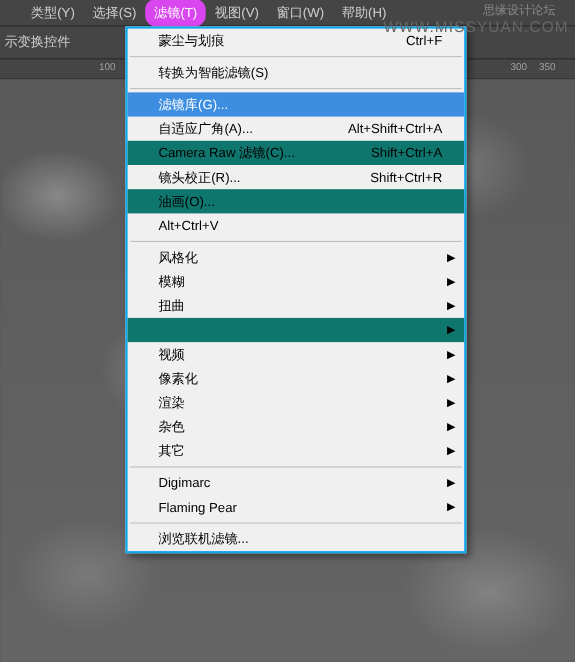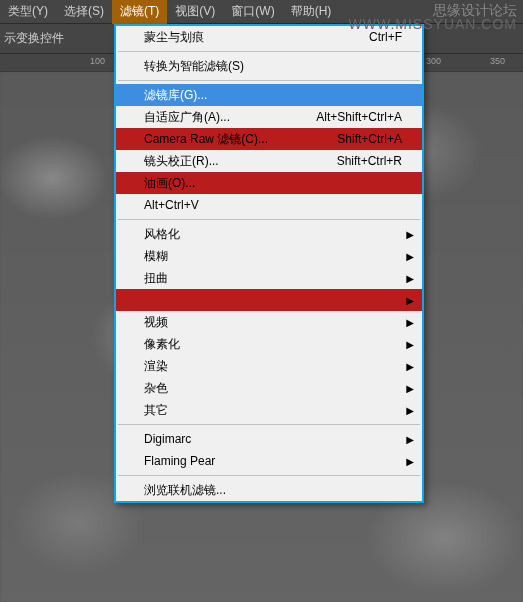--- a/index.html
+++ b/index.html
@@ -1,19 +1,19 @@
 <!DOCTYPE html>
 <html><head>
 <meta charset="utf-8">
 <style>
 * { margin: 0; padding: 0; box-sizing: border-box; font-family: "Microsoft YaHei", "SimSun", sans-serif; }
 body { width: 523px; height: 602px; overflow: hidden; background: #1a1a1a; position: relative; }
-.menubar { background: #454545; height: 24px; display: flex; align-items: center; padding-left: 0; border-bottom: 1px solid #2a2a2a; }
+.menubar { background: #454545; height: 24px; display: flex; align-items: center; padding-left: 20px; border-bottom: 1px solid #2a2a2a; }
 .menu-item { color: #d0d0d0; font-size: 12px; padding: 4px 8px; cursor: pointer; }
-.menu-item.active { background: #a16207; color: #fff; }
+.menu-item.active { background: #d946ef; color: #fff; border-radius: 10px; }
 .toolbar { background: #454545; height: 30px; display: flex; align-items: center; padding-left: 4px; border-bottom: 1px solid #2a2a2a; }
 .toolbar-text { color: #d0d0d0; font-size: 12px; }
 .toolbar-icons { display: flex; margin-left: 280px; gap: 2px; }
 .tb-ico { width: 24px; height: 20px; background: #3a3a3a; border: 1px solid #555; }
 .ruler { background: #454545; height: 18px; position: relative; border-bottom: 1px solid #2a2a2a; overflow: hidden; }
 .ruler-mark { position: absolute; color: #a0a0a0; font-size: 9px; top: 2px; }
 .canvas { position: absolute; top: 72px; left: 0; width: 523px; height: 530px; background: #555; }
 .canvas-pattern { width: 100%; height: 100%; background:
   radial-gradient(ellipse 80px 60px at 10% 20%, #888 0%, transparent 70%),
   radial-gradient(ellipse 90px 70px at 80% 15%, #777 0%, transparent 70%),
@@ -21,26 +21,26 @@
   radial-gradient(ellipse 85px 65px at 70% 60%, #666 0%, transparent 70%),
   radial-gradient(ellipse 95px 75px at 15% 85%, #7a7a7a 0%, transparent 68%),
   radial-gradient(ellipse 110px 80px at 85% 88%, #828282 0%, transparent 70%),
   radial-gradient(ellipse 70px 55px at 50% 30%, #6e6e6e 0%, transparent 70%),
   linear-gradient(#5a5a5a,#656565);
   filter: blur(1px);
 }
 .dropdown { position: absolute; top: 24px; left: 114px; width: 310px; background: #f0f0f0; border: 2px solid #0ea5e9; box-shadow: 3px 3px 6px rgba(0,0,0,0.4); z-index: 100; }
 .drop-row { display: flex; align-items: center; height: 22px; font-size: 12px; color: #000; padding: 0 20px 0 28px; position: relative; }
 .drop-row.hover { background: #3d8de0; color: #fff; }
-.drop-row.light { background: #b91c1c; }
+.drop-row.light { background: #0f766e; }
 .drop-label { flex: 1; }
 .shortcut { color: #000; font-size: 12px; }
 .sep { height: 1px; background: #c0c0c0; margin: 3px 2px; }
 .submenu-arrow { position: absolute; right: 8px; font-size: 10px; }
-.watermark { position: absolute; top: 2px; right: 6px; color: #888; font-size: 14px; z-index: 200; }
+.watermark { position: absolute; top: 2px; right: 18px; color: #888; font-size: 11px; z-index: 200; }
 .watermark-sub { position: absolute; top: 16px; right: 6px; color: #666; font-size: 14px; z-index: 200; letter-spacing: 1px; }
 </style>
 </head>
 <body>
 
 <div class="watermark">思缘设计论坛</div>
 <div class="watermark-sub">WWW.MISSYUAN.COM</div>
 
 <div class="menubar" id="menubar">
     <div class="menu-item">类型(Y)</div>
@@ -56,21 +56,21 @@
   <div class="toolbar-icons">
     <div class="tb-ico"></div>
     <div class="tb-ico"></div>
     <div class="tb-ico"></div>
   </div>
 </div>
 
 <div class="ruler" id="ruler">
     <span class="ruler-mark" style="left: 40px; margin-top: 16px;">50</span>
     <span class="ruler-mark" style="left: 90px;">100</span>
-    <span class="ruler-mark" style="left: 426px;">300</span>
+    <span class="ruler-mark" style="left: 464px;">300</span>
     <span class="ruler-mark" style="left: 490px;">350</span>
   </div>
 
 <div class="canvas">
   <div class="canvas-pattern"></div>
 </div>
 
 <div class="dropdown" id="dropdown">
     <div class="drop-row">
       <span class="drop-label">蒙尘与划痕</span>

